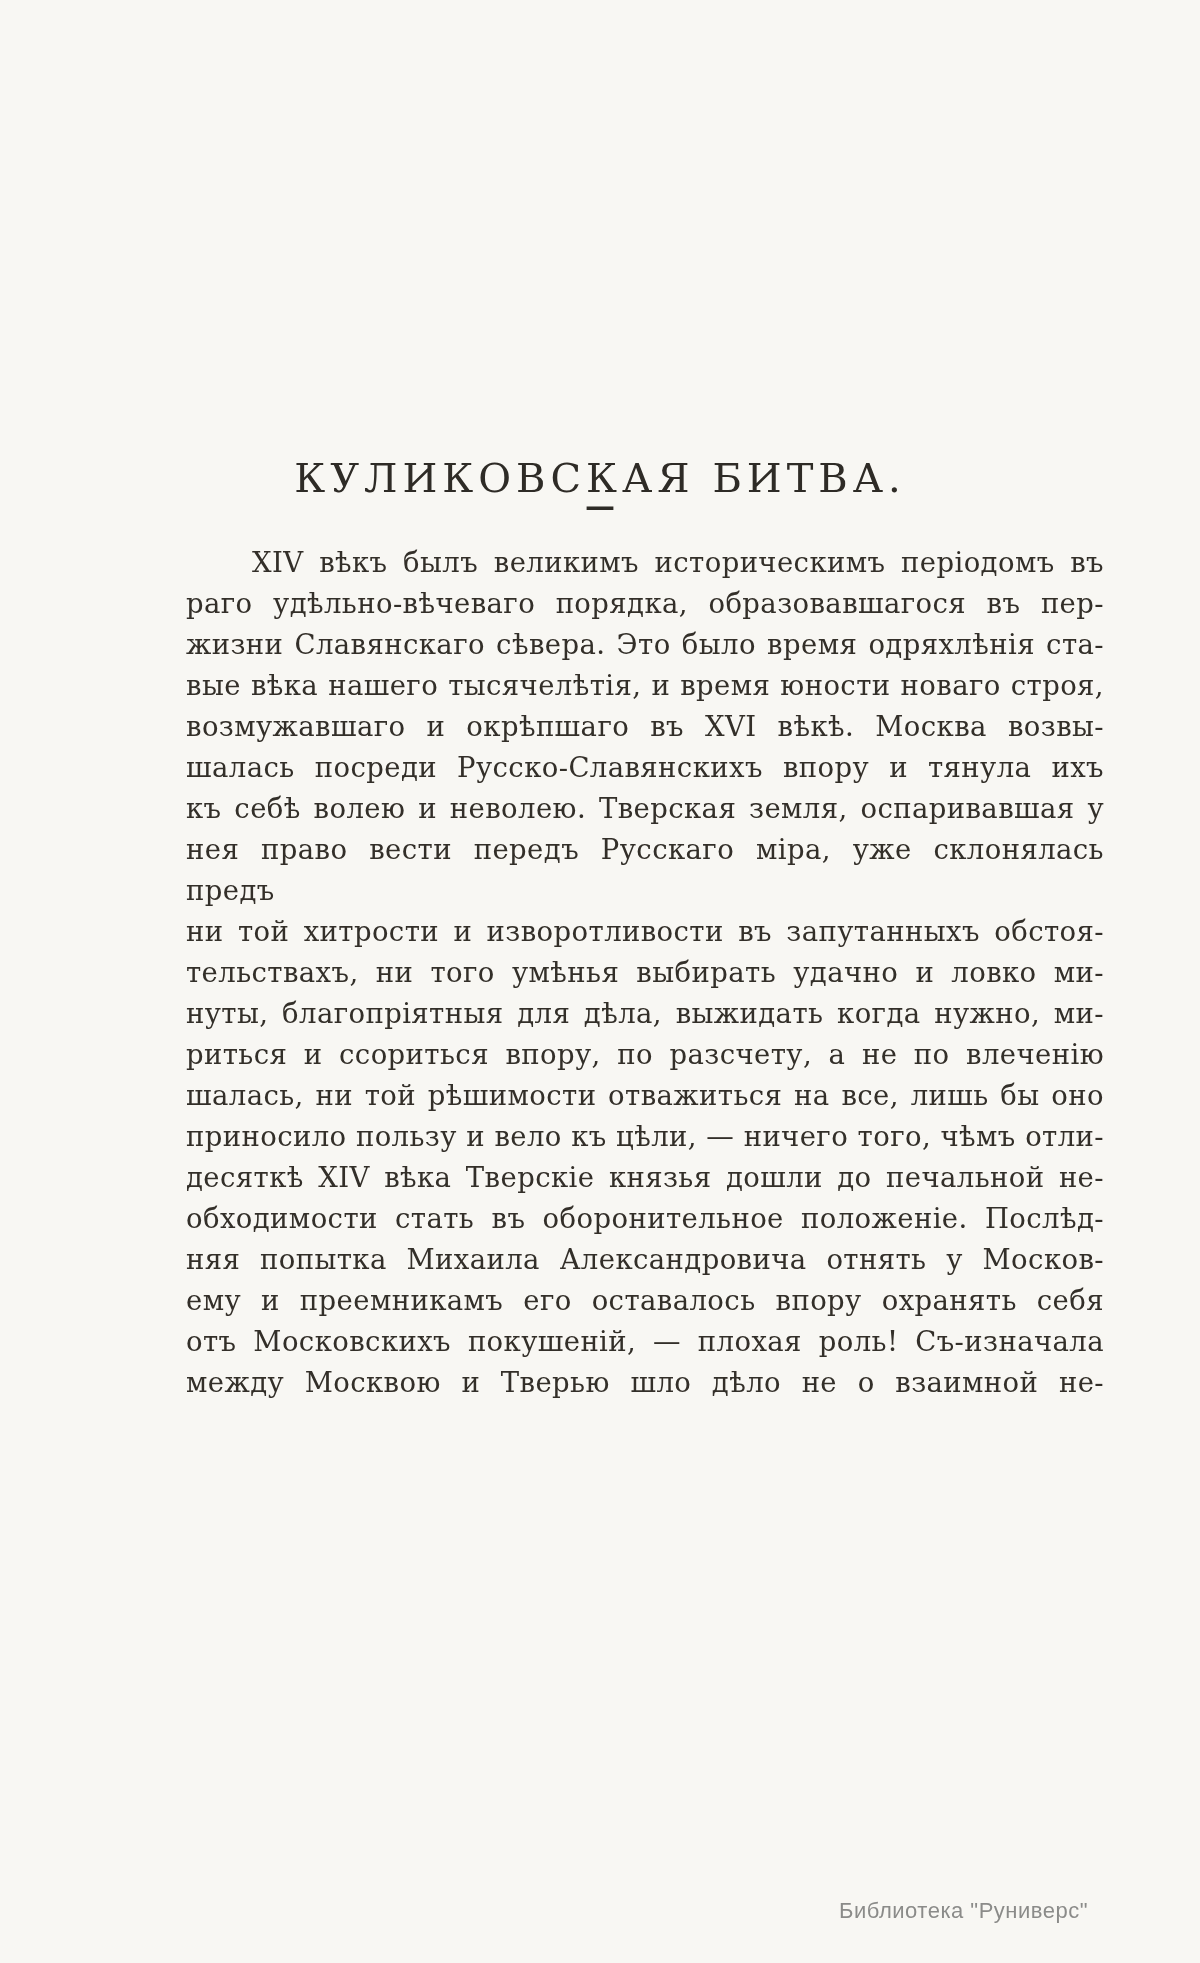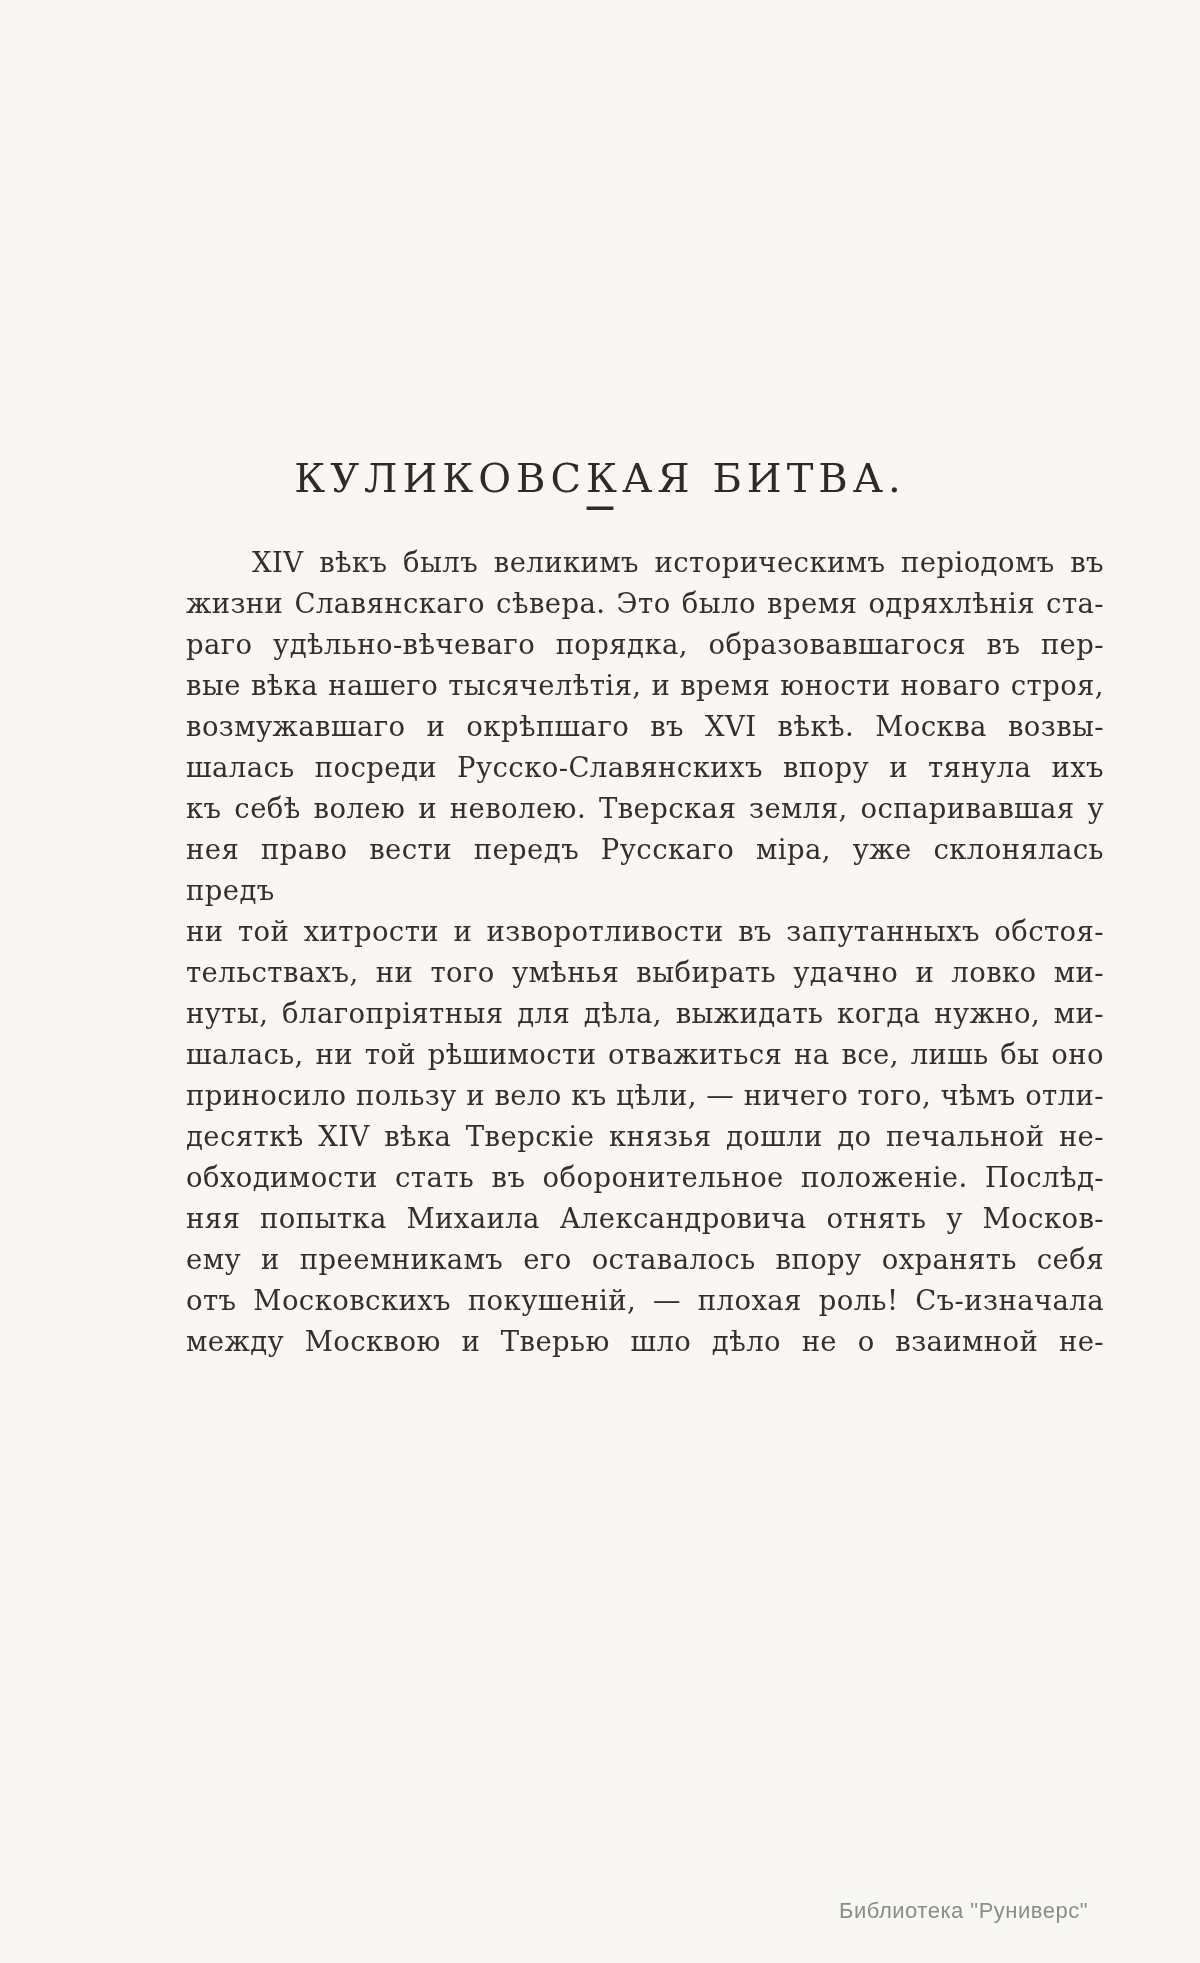--- a/index.html
+++ b/index.html
@@ -72,30 +72,31 @@
 <body>
 
 <div class="page">
 
   <h1 class="page-title">КУЛИКОВСКАЯ БИТВА.</h1>
 
   <div class="title-divider">—</div>
 
   <div class="body-text">
       <div class="line first">XIV вѣкъ былъ великимъ историческимъ періодомъ въ</div>
+      <div class="line">раго удѣльно-вѣчеваго порядка, образовавшагося въ пер-</div>
       <div class="line">жизни Славянскаго сѣвера. Это было время одряхлѣнія ста-</div>
-      <div class="line">раго удѣльно-вѣчеваго порядка, образовавшагося въ пер-</div>
       <div class="line">вые вѣка нашего тысячелѣтія, и время юности новаго строя,</div>
       <div class="line">возмужавшаго и окрѣпшаго въ XVI вѣкѣ. Москва возвы-</div>
       <div class="line">шалась посреди Русско-Славянскихъ впору и тянула ихъ</div>
       <div class="line">къ себѣ волею и неволею. Тверская земля, оспаривавшая у</div>
       <div class="line">нея право вести передъ Русскаго міра, уже склонялась предъ</div>
       <div class="line">ни той хитрости и изворотливости въ запутанныхъ обстоя-</div>
       <div class="line">тельствахъ, ни того умѣнья выбирать удачно и ловко ми-</div>
       <div class="line">нуты, благопріятныя для дѣла, выжидать когда нужно, ми-</div>
+      <div class="line">риться и ссориться впору, по разсчету, а не по влеченію</div>
       <div class="line">шалась, ни той рѣшимости отважиться на все, лишь бы оно</div>
       <div class="line">приносило пользу и вело къ цѣли, — ничего того, чѣмъ отли-</div>
       <div class="line">десяткѣ XIV вѣка Тверскіе князья дошли до печальной не-</div>
       <div class="line">обходимости стать въ оборонительное положеніе. Послѣд-</div>
       <div class="line">няя попытка Михаила Александровича отнять у Москов-</div>
       <div class="line">ему и преемникамъ его оставалось впору охранять себя</div>
       <div class="line">отъ Московскихъ покушеній, — плохая роль! Съ-изначала</div>
       <div class="line">между Москвою и Тверью шло дѣло не о взаимной не-</div>
     </div>
 

